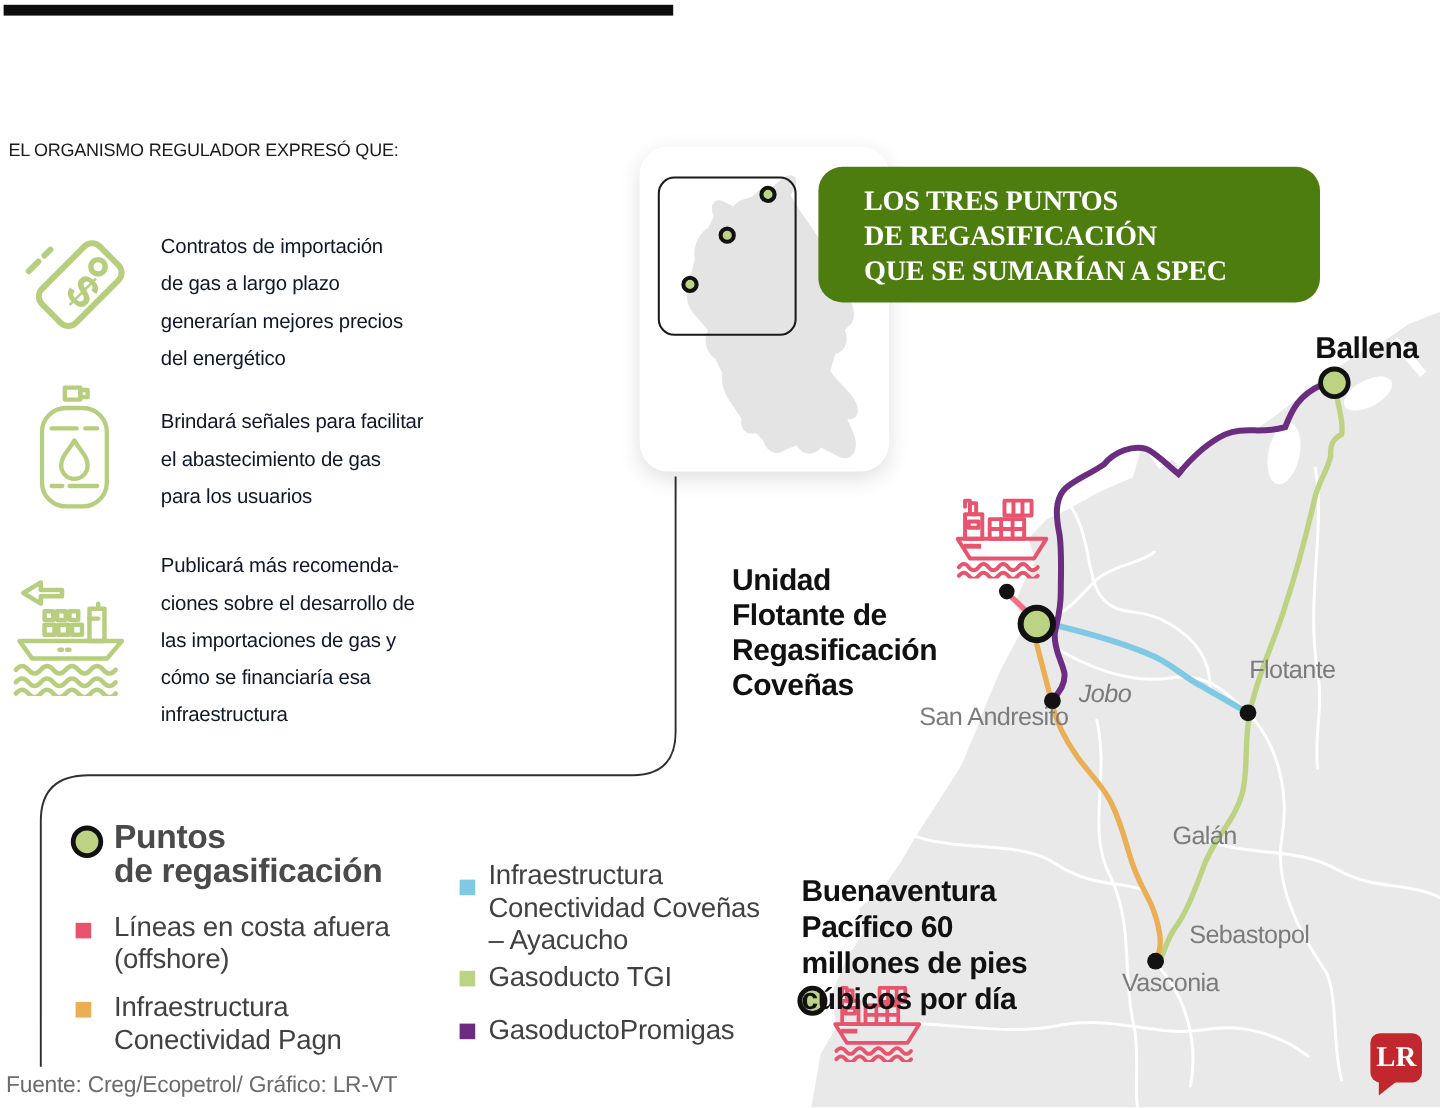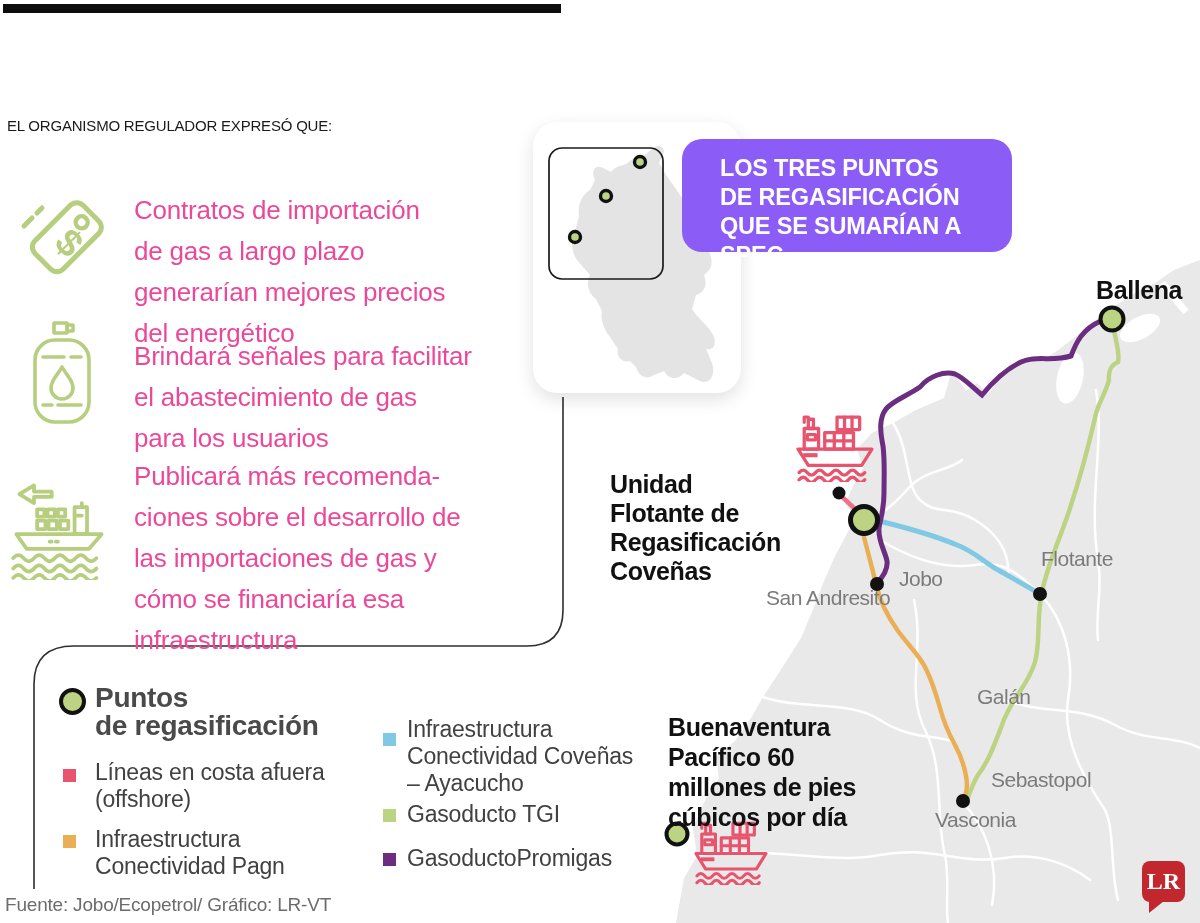--- a/index.html
+++ b/index.html
@@ -9,29 +9,29 @@
   }
   .abs{position:absolute;}
   .preline{white-space:pre-line;}
 
   
   .topbar{left:3px;top:4px;width:558px;height:9px;background:#0d0d0d;}
   .title{left:7px;top:24px;font-size:26px;font-weight:bold;color:#1a1a1a;line-height:28px;letter-spacing:-0.4px;}
   .subtitle{left:7px;top:117px;font-size:15px;font-weight:normal;color:#1a1a1a;letter-spacing:-0.2px;}
 
   
-  .bullet-text{font-size:26px;line-height:41px;color:#ec4899;letter-spacing:-0.2px;}
+  .bullet-text{font-size:17px;line-height:31px;color:#0f172a;letter-spacing:-0.2px;}
   .icon-green{color:#b7ce7f;}
   .icon-pink{color:#e8546e;}
 
   
   .inset-card{left:533px;top:122px;width:208px;height:271px;background:#fff;border-radius:24px;
     box-shadow:0 6px 18px rgba(0,0,0,0.12);}
   
-  .callout{left:682px;top:139px;width:330px;height:113px;border-radius:20px;background:#8b5cf6;}
+  .callout{left:682px;top:139px;width:418px;height:113px;border-radius:20px;background:#4d7c0f;font-family:Liberation Serif, serif;}
   .callout-text{position:absolute;left:38px;top:15px;font-size:23.5px;font-weight:bold;color:#fff;line-height:29px;letter-spacing:-0.2px;}
 
   
   .maplabel-bold{font-size:25px;font-weight:bold;color:#111;line-height:29px;letter-spacing:-0.4px;}
   .maplabel-gray{font-size:21px;color:#7b7b7b;letter-spacing:-0.5px;}
 
   
   .legend-title{font-size:28px;font-weight:bold;color:#4a4a4a;line-height:28px;letter-spacing:-0.3px;}
   .legend-text{font-size:23px;color:#414141;line-height:27px;letter-spacing:-0.2px;}
   .legend-square{width:13px;height:13px;}
@@ -219,26 +219,26 @@
     <path d="M3,57 q4,-5 8,0 t8,0 t8,0 t8,0 t8,0 t8,0 t8,0 t8,0"></path>
     <path d="M3,64 q4,-5 8,0 t8,0 t8,0 t8,0 t8,0 t8,0 t8,0 t8,0"></path>
   </svg>
 </div>
 
 <div class="abs maplabel-bold" style="left:1096px;top:276px;">Ballena</div>
 <div class="abs maplabel-bold preline" style="left:610px;top:470px;">Unidad
 Flotante de
 Regasificación
 Coveñas</div>
-<div class="abs maplabel-bold preline" style="left:668px;top:712px;line-height:30px;">Buenaventura
+<div class="abs maplabel-bold preline" style="left:668px;top:728px;line-height:30px;">Buenaventura
 Pacífico 60
 millones de pies
 cúbicos por día</div>
 <div class="abs maplabel-gray" style="left:766px;top:586px;">San Andresito</div>
-<div class="abs maplabel-gray" style="left:899px;top:567px;">Jobo</div>
+<div class="abs maplabel-gray" style="left:899px;top:567px;font-style:italic;">Jobo</div>
 <div class="abs maplabel-gray" style="left:1041px;top:547px;">Flotante</div>
 <div class="abs maplabel-gray" style="left:977px;top:685px;">Galán</div>
 <div class="abs maplabel-gray" style="left:991px;top:768px;">Sebastopol</div>
 <div class="abs maplabel-gray" style="left:935px;top:808px;">Vasconia</div>
 
 <div class="abs legend-circle" style="left:59px;top:688px;"></div>
 <div class="abs legend-title preline" style="left:95px;top:684px;">Puntos
 de regasificación</div>
 
 <div class="abs legend-square sq-pink" style="left:63px;top:769px;"></div>
@@ -253,16 +253,16 @@
 <div class="abs legend-text preline" style="left:407px;top:716px;">Infraestructura
 Conectividad Coveñas
 – Ayacucho</div>
 
 <div class="abs legend-square sq-green" style="left:383px;top:809px;"></div>
 <div class="abs legend-text" style="left:407px;top:801px;">Gasoducto TGI</div>
 
 <div class="abs legend-square sq-purple" style="left:383px;top:853px;"></div>
 <div class="abs legend-text" style="left:407px;top:845px;">GasoductoPromigas</div>
 
-<div class="abs footer">Fuente: Jobo/Ecopetrol/ Gráfico: LR-VT</div>
+<div class="abs footer">Fuente: Creg/Ecopetrol/ Gráfico: LR-VT</div>
 <div class="abs lr-logo">
   <span class="lr-text">LR</span>
 </div>
 
 </body></html>

